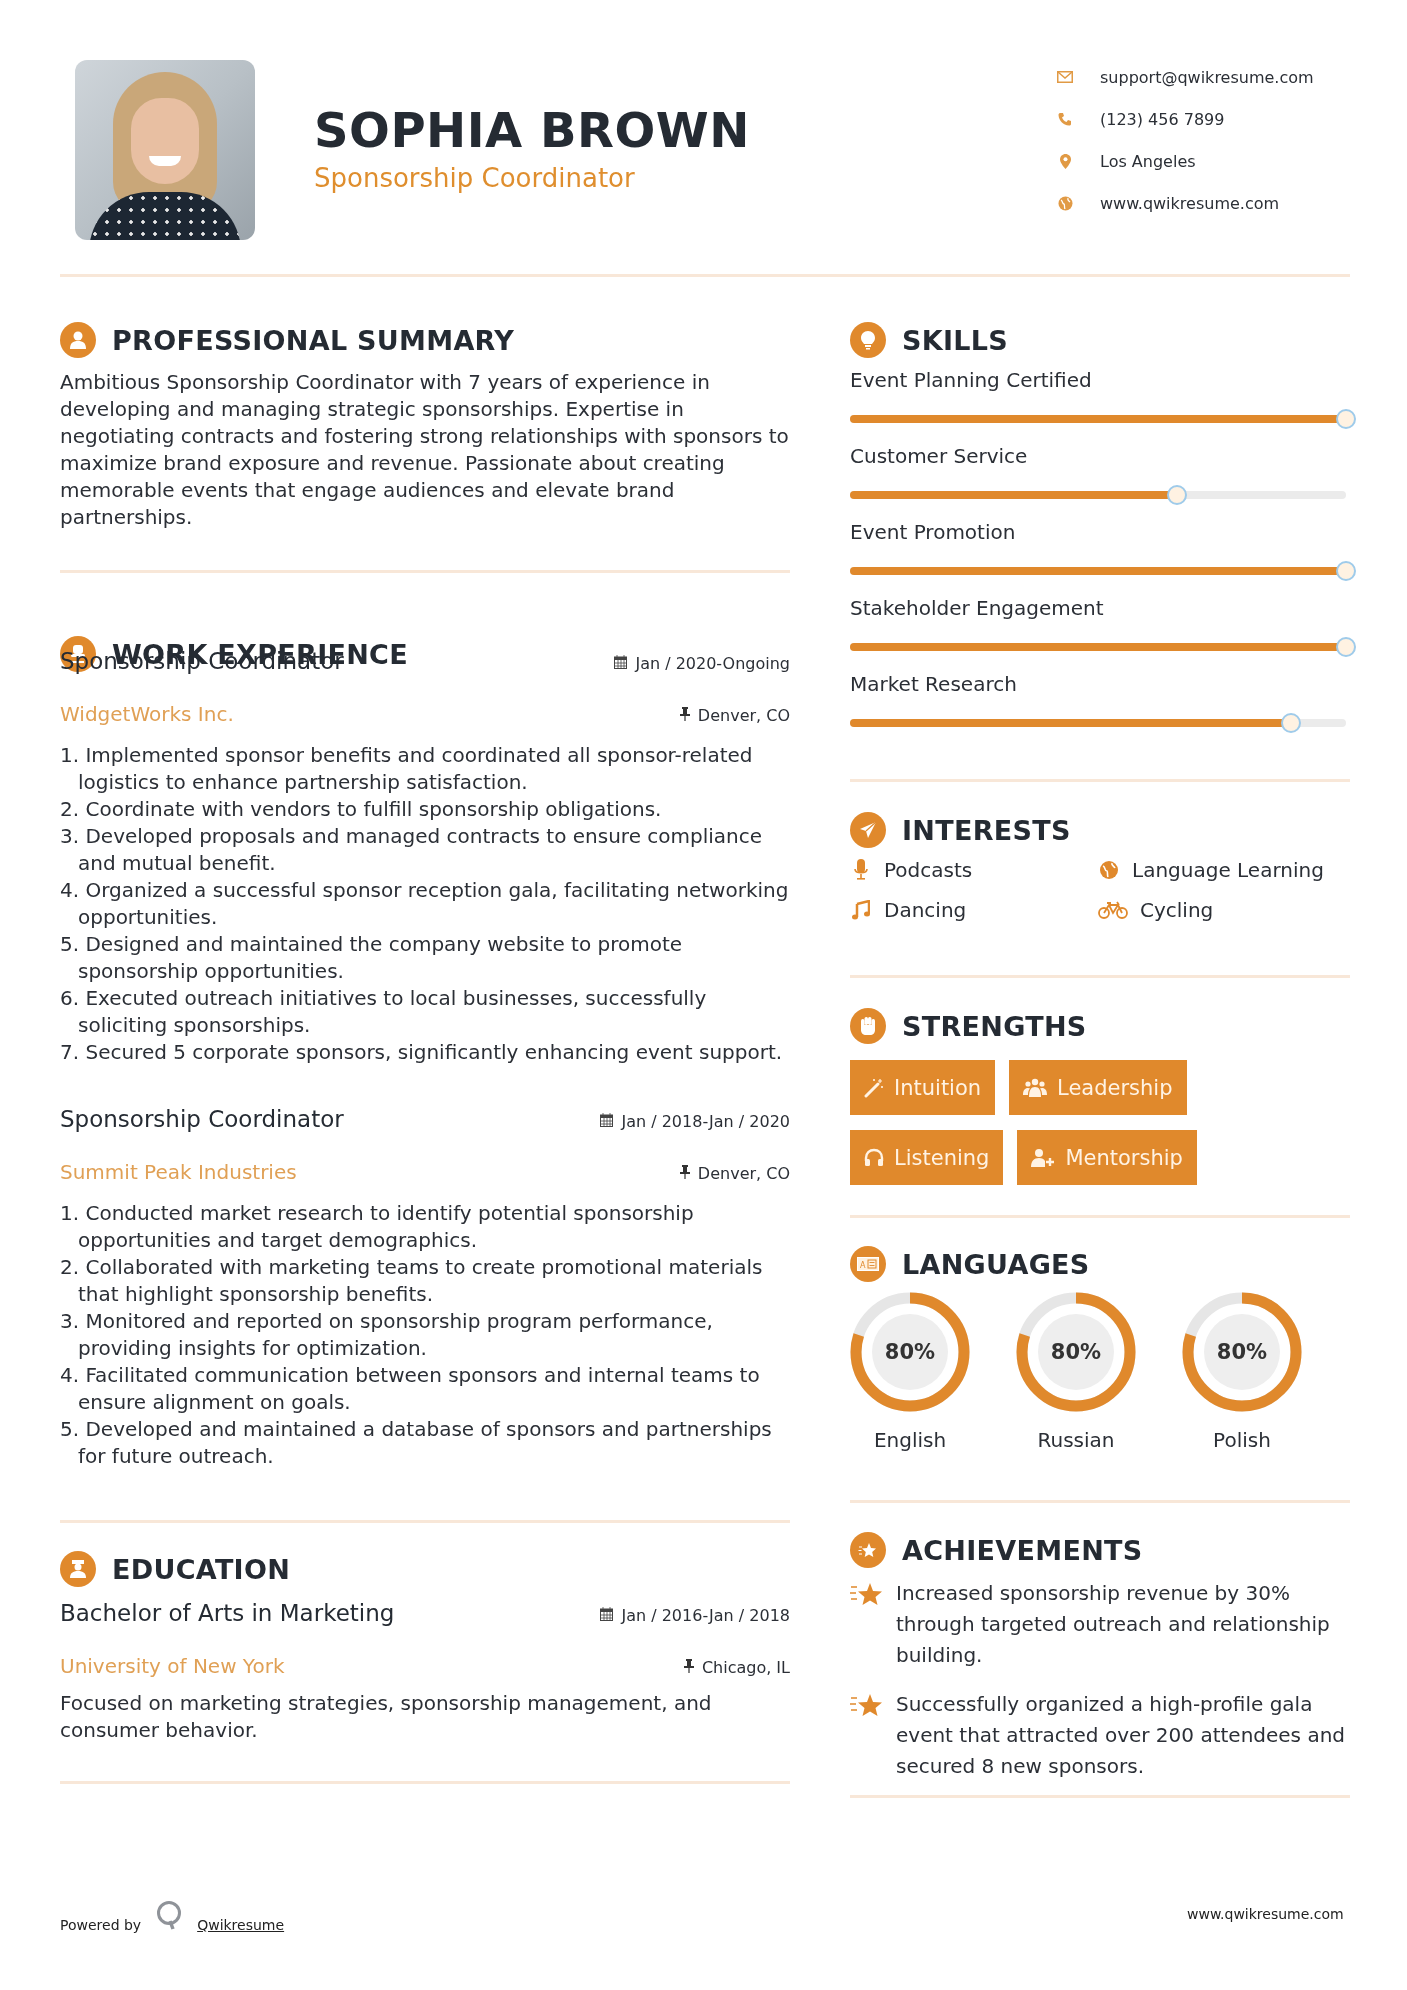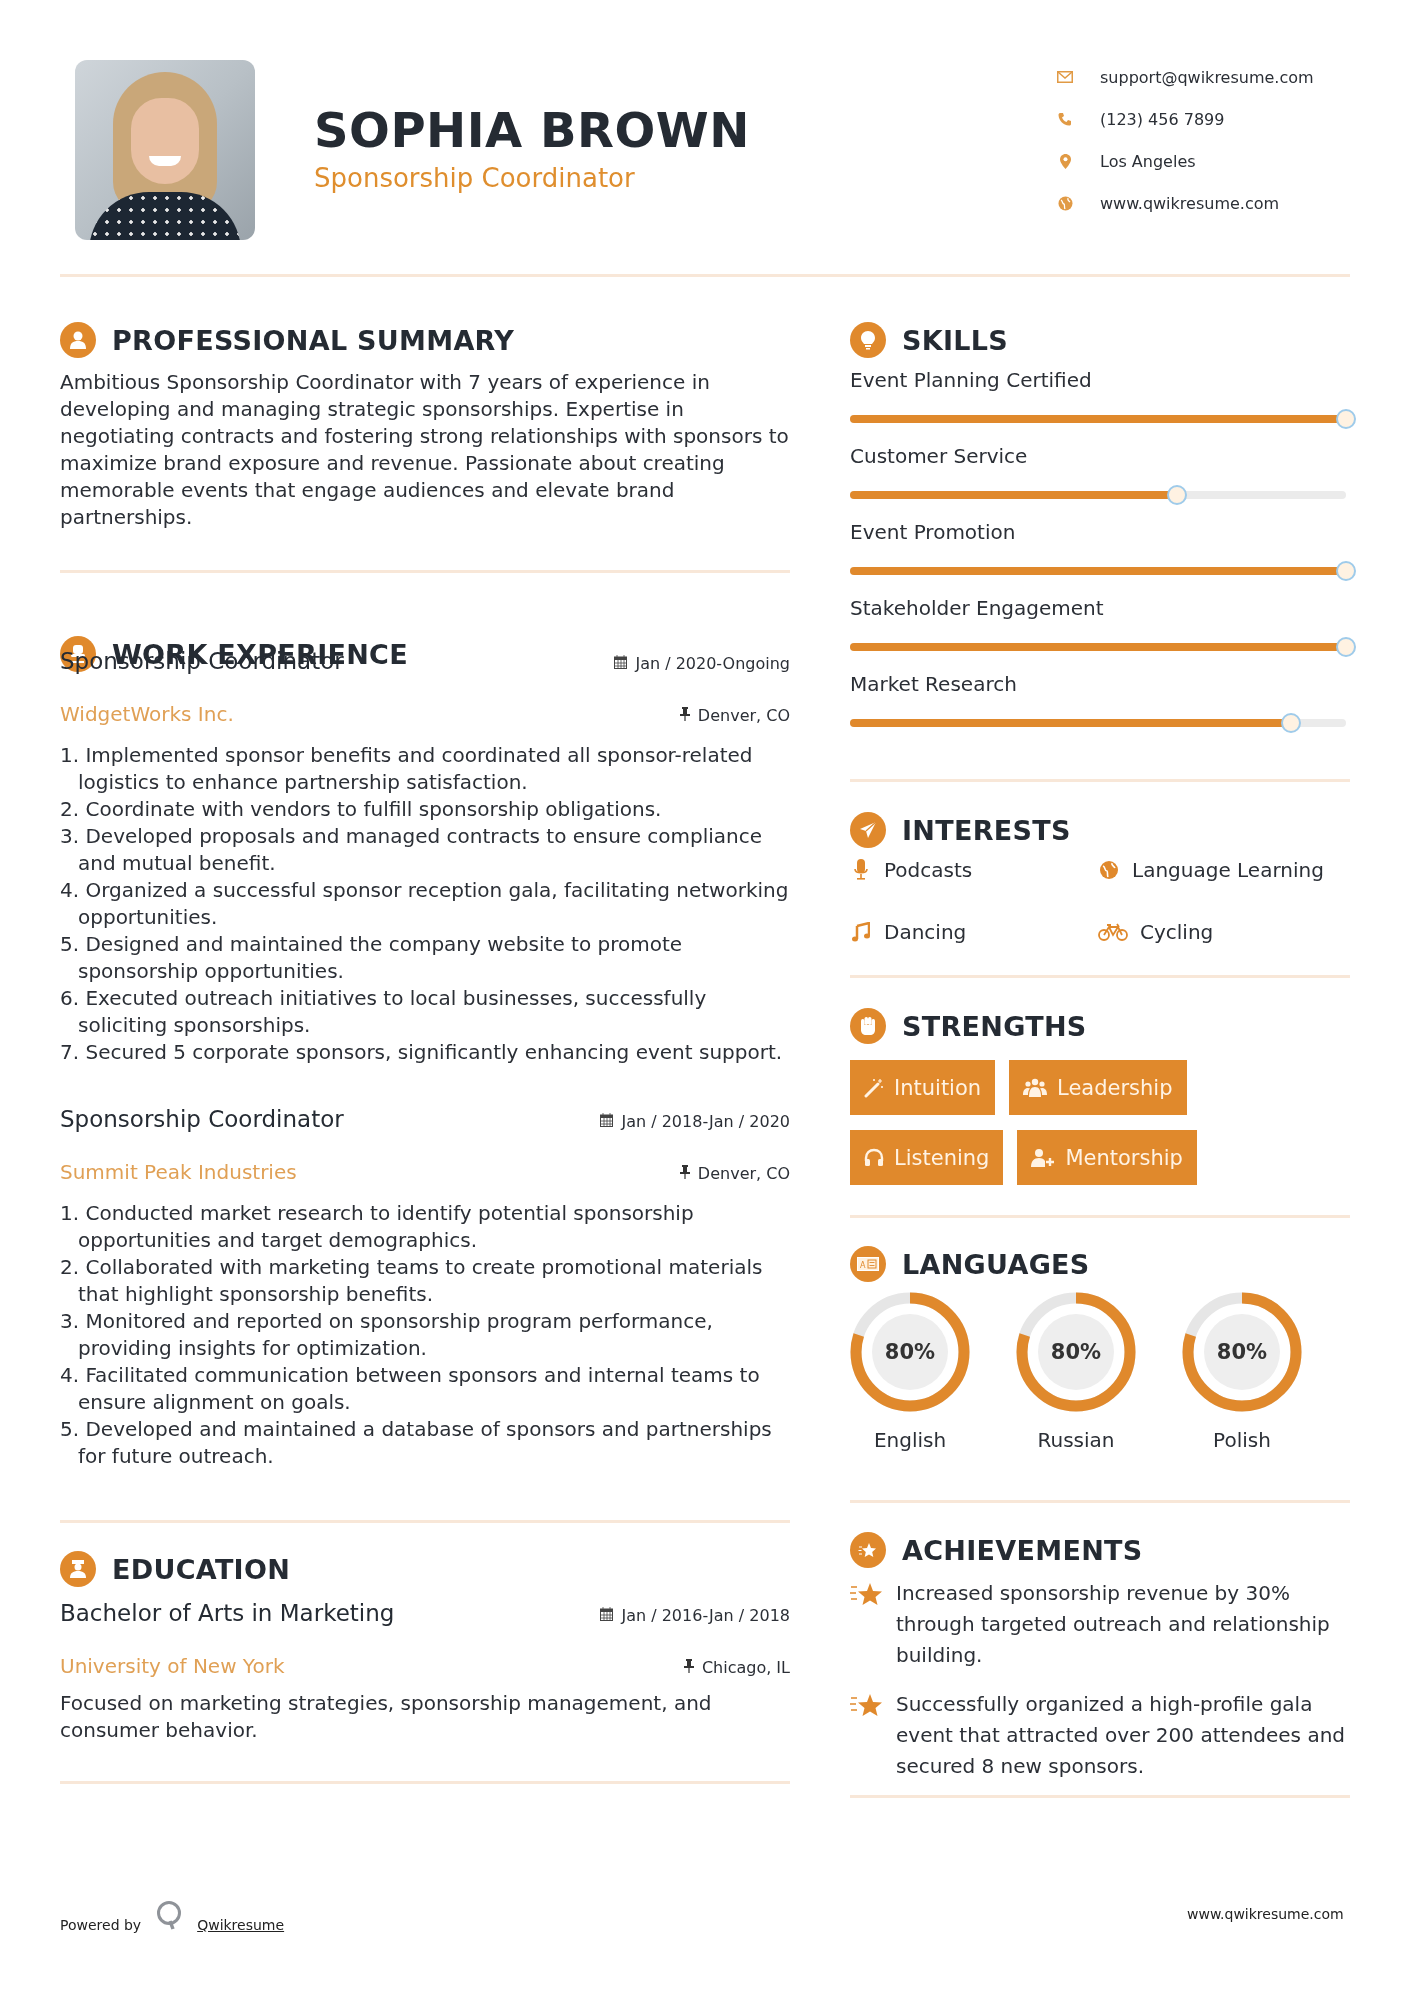--- a/index.html
+++ b/index.html
@@ -47,21 +47,21 @@
 
   
   .skills { position: absolute; left: 850px; top: 368px; width: 500px; }
   .skill { height: 76px; position: relative; }
   .skill .label { font-size: 20px; color: #2b2f36; }
   .skill .track { position: absolute; left: 0; top: 47px; width: 496px; height: 8px; border-radius: 4px; background: #ebebeb; }
   .skill .fill { position: absolute; left: 0; top: 0; height: 8px; border-radius: 4px; background: #e0892c; }
   .skill .thumb { position: absolute; top: -6px; width: 20px; height: 20px; border-radius: 50%; border: 2px solid #9fcbea; background: #fff2e2; margin-left: -10px; }
 
   
-  .interests { position: absolute; left: 850px; top: 855px; width: 500px; display: grid; grid-template-columns: 248px 252px; row-gap: 32px; }
+  .interests { position: absolute; left: 850px; top: 855px; width: 500px; display: grid; grid-template-columns: 248px 252px; row-gap: 10px; }
   .interest { display: flex; align-items: center; font-size: 20px; color: #2b2f36; height: 30px; }
   .interest .ico { width: 22px; margin-right: 12px; color: #e0892c; display: flex; justify-content: center; }
 
   
   .strengths { position: absolute; left: 850px; top: 1060px; width: 500px; }
   .srow { display: flex; margin-bottom: 15px; }
   .chip { display: flex; align-items: center; height: 55px; padding: 0 14px; background: #e0892c; color: #fff3e4; font-size: 21px; margin-right: 14px; }
   .chip .ico { margin-right: 10px; display: flex; }
 
   

